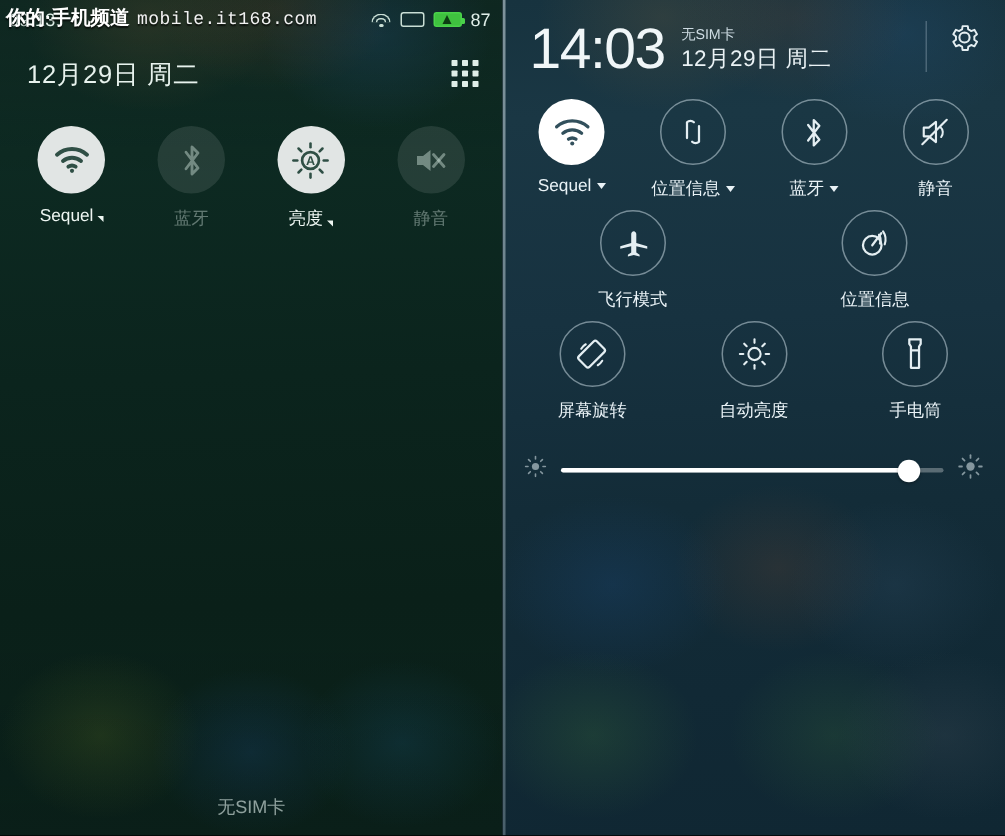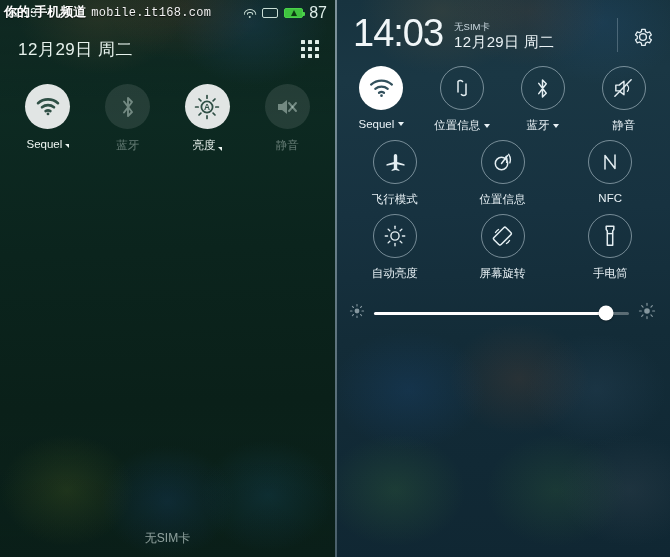--- a/index.html
+++ b/index.html
@@ -42,21 +42,21 @@
     border-radius:50% 50% 0 0 / 100% 100% 0 0;
   }
   .ico-wifi-sb i:nth-child(1){ width:13px; height:6px; top:1px; }
   .ico-wifi-sb i:nth-child(2){ width:7px;  height:3.5px; top:4px; }
   .ico-wifi-sb i:nth-child(3){ width:2.5px; height:2.5px; top:8px; background:#c9ded5; border-radius:50%; border:none;}
   .ico-sim-sb { width:16px; height:10px; border:1.4px solid #c9ded5; border-radius:2px; }
   .ico-batt-sb { width:19px; height:10px; border:1.4px solid #4ad24a; border-radius:2px; position:relative; background:#3fc23f; }
   .ico-batt-sb::after{ content:""; position:absolute; right:-3px; top:2.5px; width:2px; height:4px; background:#4ad24a; border-radius:0 1px 1px 0; }
   .ico-batt-sb b { position:absolute; left:50%; top:50%; transform:translate(-50%,-50%);
     width:0; height:0; border-left:3px solid transparent; border-right:3px solid transparent; border-bottom:6px solid #0c3d12; }
-  .sb-batt-num { font-size:16px; color:#dfeee8; }
+  .sb-batt-num { font-size:12px; color:#dfeee8; }
 
   .watermark {
     position:absolute; left:4px; top:3px; z-index:6;
     display:flex; align-items:baseline; gap:5px;
     white-space:nowrap; pointer-events:none;
   }
   .wm-cn { font-size:13px; font-weight:bold; color:#ffffff; letter-spacing:0px;
            text-shadow:0 1px 1px rgba(0,0,0,.7); }
   .wm-url { font-size:12px; color:#f2f2f2; font-family:"Liberation Mono","DejaVu Sans Mono",monospace;
             letter-spacing:.3px; text-shadow:0 1px 1px rgba(0,0,0,.7); }
@@ -93,21 +93,21 @@
       radial-gradient(ellipse 100px 80px at 66% 88%, rgba(70,130,60,.18), transparent 70%),
       radial-gradient(ellipse 100px 80px at 88% 88%, rgba(90,100,110,.18), transparent 70%),
       linear-gradient(178deg,#17333f 0%,#1a3744 14%,#173240 38%,#132c38 60%,#112935 82%,#102733 100%);
   }
   .panel-right::before{
     content:""; position:absolute; left:0; top:0; bottom:0; width:2px;
     background:linear-gradient(180deg, rgba(210,225,230,.55), rgba(180,200,210,.35));
     z-index:5;
   }
 
-  .r-header { position:relative; z-index:3; display:flex; align-items:flex-end; padding:14px 14px 0 18px; }
+  .r-header { position:relative; z-index:3; display:flex; align-items:flex-start; padding:14px 14px 0 18px; }
   .r-time { font-size:38px; font-weight:300; color:#f0f6f8; line-height:1; letter-spacing:-1px; }
   .r-datecol { margin-left:11px; padding-top:4px; }
   .r-sim { font-size:9.5px; color:#cddbe2; line-height:1.2; }
   .r-date { font-size:15px; color:#eaf2f5; margin-top:1px; letter-spacing:.3px; }
   .r-sep { margin-left:auto; width:1px; height:34px; background:rgba(200,220,230,.28); }
   .r-gear { margin-left:14px; margin-right:2px; }
 
   .r-rows { position:relative; z-index:3; padding:14px 6px 0 6px; }
   .r-row { display:flex; margin-bottom:7px; }
   .r-tog { flex:1; display:flex; flex-direction:column; align-items:center; }
@@ -333,64 +333,54 @@
               <path d="M10.5 13.5L16.5 5.5" fill="none" stroke="#e4eef2" stroke-width="1.5" stroke-linecap="round"></path>
               <path d="M15.6 12.4a6.5 6.5 0 0 0-.6-5.9" fill="none" stroke="#e4eef2" stroke-width="1.4" stroke-linecap="round"></path>
               <path d="M18.8 12.9a9.6 9.6 0 0 0-1.1-8.6" fill="none" stroke="#e4eef2" stroke-width="1.4" stroke-linecap="round"></path>
             </svg>
           </div>
           <div class="r-lab">
             <span>位置信息</span>
           </div>
         </div>
 
-        <div class="r-tog">
-          <div class="r-circ off">
-            <svg width="20" height="24" viewBox="0 0 20 24">
-              <path d="M5 19V5.5l10 13V5" fill="none" stroke="#e4eef2" stroke-width="1.5" stroke-linejoin="round" stroke-linecap="round"></path>
-            </svg>
-          </div>
-          <div class="r-lab">
-            <span>NFC</span>
-          </div>
-        </div>
       </div>
 
       <div class="r-row">
+        <div class="r-tog">
+          <div class="r-circ off">
+            <svg width="25" height="25" viewBox="0 0 25 25">
+              <rect x="7.4" y="3.6" width="10" height="17" rx="1.6" fill="none" stroke="#e4eef2" stroke-width="1.5" transform="rotate(45 12.4 12.1)"></rect>
+              <path d="M5.5 8.5a8.5 8.5 0 0 1 3-3" fill="none" stroke="#e4eef2" stroke-width="1.4" stroke-linecap="round"></path>
+              <path d="M19.5 16.5a8.5 8.5 0 0 1-3 3" fill="none" stroke="#e4eef2" stroke-width="1.4" stroke-linecap="round"></path>
+            </svg>
+          </div>
+          <div class="r-lab">
+            <span>屏幕旋转</span>
+          </div>
+        </div>
+
         <div class="r-tog">
           <div class="r-circ off">
             <svg width="26" height="26" viewBox="0 0 28 28">
               <circle cx="14" cy="14" r="4.4" fill="none" stroke="#e4eef2" stroke-width="1.5"></circle>
               <g stroke="#e4eef2" stroke-width="1.5" stroke-linecap="round">
                 <line x1="14" y1="3.5" x2="14" y2="6"></line>
                 <line x1="14" y1="22" x2="14" y2="24.5"></line>
                 <line x1="3.5" y1="14" x2="6" y2="14"></line>
                 <line x1="22" y1="14" x2="24.5" y2="14"></line>
                 <line x1="6.6" y1="6.6" x2="8.4" y2="8.4"></line>
                 <line x1="19.6" y1="19.6" x2="21.4" y2="21.4"></line>
                 <line x1="19.6" y1="8.4" x2="21.4" y2="6.6"></line>
                 <line x1="6.6" y1="21.4" x2="8.4" y2="19.6"></line>
               </g>
             </svg>
           </div>
           <div class="r-lab">
             <span>自动亮度</span>
-          </div>
-        </div>
-
-        <div class="r-tog">
-          <div class="r-circ off">
-            <svg width="25" height="25" viewBox="0 0 25 25">
-              <rect x="7.4" y="3.6" width="10" height="17" rx="1.6" fill="none" stroke="#e4eef2" stroke-width="1.5" transform="rotate(45 12.4 12.1)"></rect>
-              <path d="M5.5 8.5a8.5 8.5 0 0 1 3-3" fill="none" stroke="#e4eef2" stroke-width="1.4" stroke-linecap="round"></path>
-              <path d="M19.5 16.5a8.5 8.5 0 0 1-3 3" fill="none" stroke="#e4eef2" stroke-width="1.4" stroke-linecap="round"></path>
-            </svg>
-          </div>
-          <div class="r-lab">
-            <span>屏幕旋转</span>
           </div>
         </div>
 
         <div class="r-tog">
           <div class="r-circ off">
             <svg width="16" height="26" viewBox="0 0 16 26">
               <path d="M4.2 3.2h7.6v3.1l-1.1 1.7v14.2H5.3V8l-1.1-1.7z" fill="none" stroke="#e4eef2" stroke-width="1.5" stroke-linejoin="round"></path>
               <line x1="5.3" y1="10.6" x2="10.7" y2="10.6" stroke="#e4eef2" stroke-width="1.4"></line>
             </svg>
           </div>

